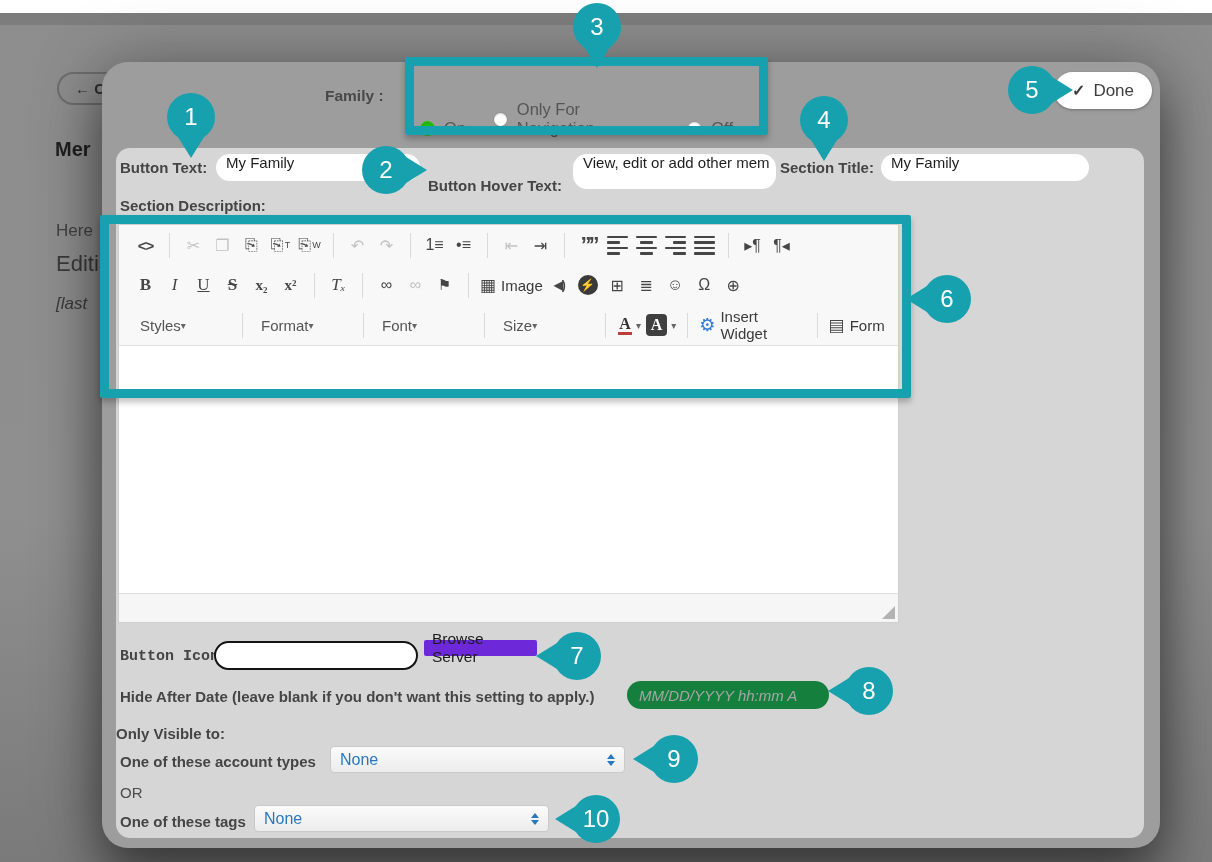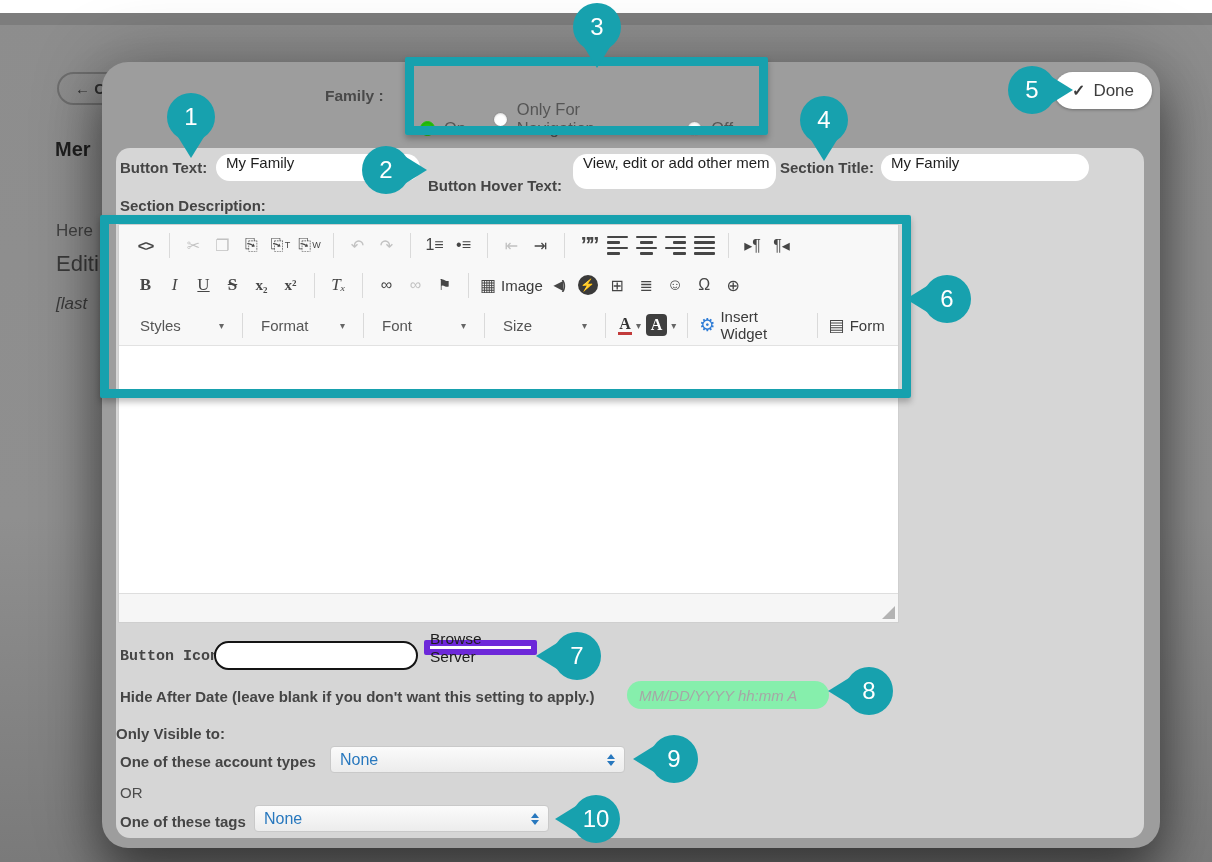--- a/index.html
+++ b/index.html
@@ -78,44 +78,44 @@
   .bars-wrap{ }
   .bars{ display:flex; flex-direction:column; gap:3px; width:21px; align-items:flex-start; }
   .bars b{ display:block; height:2.5px; background:#464646; width:100%; border-radius:1px; }
   .bars.al b:nth-child(even){ width:62%; }
   .bars.ac{ align-items:center; } .bars.ac b:nth-child(even){ width:62%; }
   .bars.ar{ align-items:flex-end; } .bars.ar b:nth-child(even){ width:62%; }
   .it{ gap:5px; }
   .it .glyph{ font-size:17px; }
   .it .lbl{ font-size:15px; color:#3b3b3b; }
   .it.widget .glyph{ color:#2e7cd6; font-size:18px; }
-  .dd{ display:flex; justify-content:space-between; align-items:center; padding:0 9px;
+  .dd{ display:flex; align-items:center; padding:0 9px;
        width:102px; height:27px; color:#555; font-size:15px; cursor:pointer; flex:none; }
   .dd .caret, .caret{ font-size:10px; color:#666; }
   .colwrap{ gap:4px; }
   .colA{ font-family:"Liberation Serif",serif; font-weight:700; font-size:16px; color:#333;
          display:flex; flex-direction:column; align-items:center; line-height:15px; }
   .colA.tcol::after{ content:""; display:block; width:14px; height:3px; background:#c23b3b; margin-top:1px; }
   .colA.bcol{ background:#3f3f3f; color:#fff; width:22px; height:22px; border-radius:4px;
               justify-content:center; line-height:22px; }
   .editor-content{ height:248px; background:#fff; border-top:1px solid #e2e2e2; }
   .editor-footer{ height:29px; background:#f6f6f6; border-top:1px solid #dedede; position:relative; }
   .resize-handle{ position:absolute; right:3px; bottom:3px; width:0; height:0;
                   border-left:13px solid transparent; border-bottom:13px solid #b3b3b3; }
 
   
   #lbl-button-icon{ left:4px; top:500px;font-family:Liberation Mono, monospace; }
   #inp-button-icon{ position:absolute; left:98px; top:493px; width:204px; height:29px;
                     border:2px solid #141414; border-radius:15px; background:#fff; padding:0 10px;
                     font-size:15px; font-family:"Liberation Sans",sans-serif; }
   .browse-btn{ position:absolute; left:308px; top:492px; width:113px; height:15px; background:#fdfdfd;
-               border:6px solid #6d28d9; border-radius:2px; display:flex; align-items:center;
+               border:8px solid #6d28d9; border-radius:2px; display:flex; align-items:center;
                justify-content:center; font-size:15.5px; color:#1c1c1c; cursor:pointer; }
   #lbl-hide-after{ left:4px; top:540px; }
-  .date-input{ position:absolute; left:511px; top:533px; width:202px; height:28px; background:#86efac;
+  .date-input{ position:absolute; left:511px; top:533px; width:202px; height:28px; background:#15803d;
                border:none; border-radius:14px; padding:0 12px; font-size:15px;
                font-family:"Liberation Sans",sans-serif; color:#222; }
   .date-input::placeholder{ font-style:italic; color:#a6a6a6; }
   #lbl-only-visible{ left:0; top:577px; }
   #lbl-acct{ left:4px; top:605px; }
   #lbl-or{ left:4px; top:636px; font-weight:400; color:#4c4c4c; }
   #lbl-tags{ left:4px; top:665px; }
   .select{ position:absolute; height:27px; background:linear-gradient(180deg,#fbfbfb,#ececec);
            border:1px solid #c9c9c9; border-radius:4px; display:flex; align-items:center;
            justify-content:space-between; padding:0 9px; cursor:pointer; }

